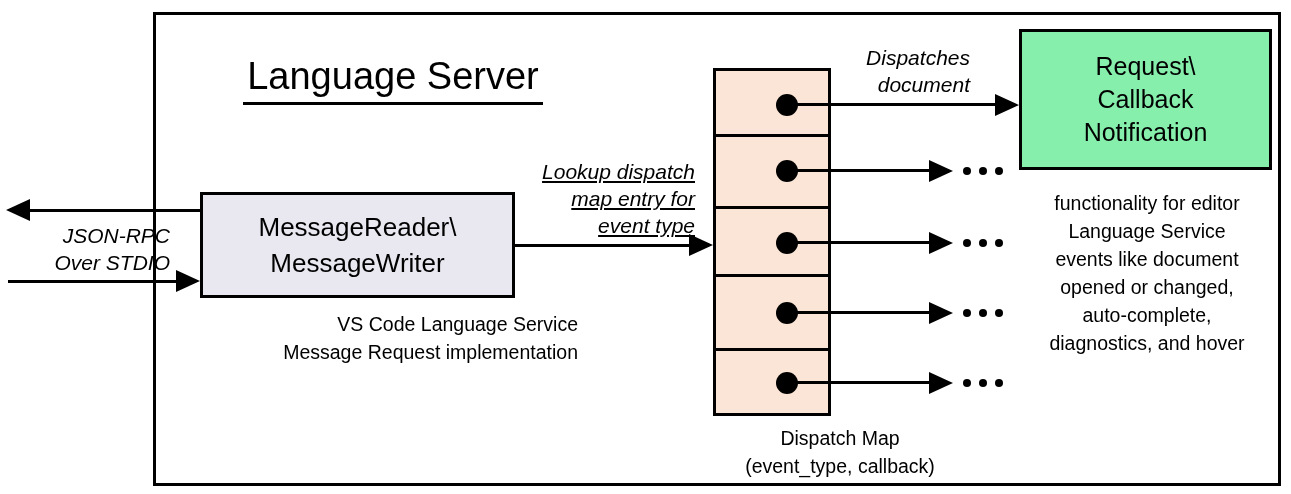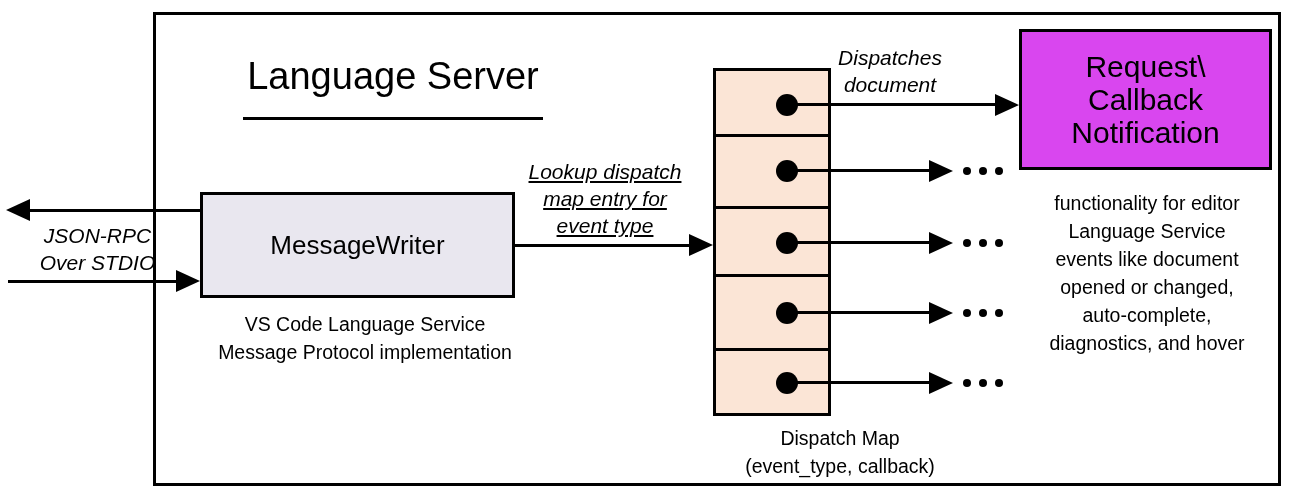--- a/index.html
+++ b/index.html
@@ -30,46 +30,46 @@
     align-items: center;
     justify-content: center;
     text-align: center;
   }
   .reader-box {
     background: #E9E7EF;
     font-size: 26px;
     line-height: 36px;
   }
   .callback-box {
-    background: #d946ef;
-    font-size: 30px;
+    background: #86efac;
+    font-size: 25px;
     line-height: 33px;
   }
   .dispatch-col {
     background: #FBE5D6;
   }
   .title-wrap {
     position: absolute;
     text-align: center;
     font-size: 38px;
   }
   .title-wrap span {
     display: inline-block;
     border-bottom: 3px solid #000000;
-    padding: 0 4px 19px 4px;
+    padding: 0 4px 4px 4px;
   }
   .caption {
     position: absolute;
     text-align: center;
     font-size: 19.5px;
     line-height: 28px;
   }
   .flow-label {
     position: absolute;
-    text-align: center;
+    text-align: right;
     font-style: italic;
     font-size: 21px;
     line-height: 27px;
   }
   .hline {
     position: absolute;
     height: 3px;
     background: #000000;
   }
   .head-right {
@@ -130,26 +130,27 @@
 
   <div class="hline" style="left:8px; top:280px; width:172px;"></div>
   <div class="head-right" style="left:176px; top:270px;"></div>
 
   <div class="flow-label" style="left:25px; top:222px; width:145px;">
     <span class="line-text">JSON-RPC</span>
     <span class="line-text">Over STDIO</span>
   </div>
 
   <div class="box fill-box reader-box" style="left:200px; top:192px; width:315px; height:106px;">
+    <span class="line-text">MessageReader\</span>
     <span class="line-text">MessageWriter</span>
   </div>
 
-  <div class="caption" style="left:175px; top:310px; width:380px;">
+  <div class="caption" style="left:198px; top:310px; width:380px;text-align:right;">
     <span class="line-text">VS Code Language Service</span>
-    <span class="line-text">Message Protocol implementation</span>
+    <span class="line-text">Message Request implementation</span>
   </div>
 
   <div class="hline" style="left:515px; top:244px; width:176px;"></div>
   <div class="head-right" style="left:689px; top:234px;"></div>
 
   <div class="flow-label" style="left:515px; top:158px; width:180px;text-decoration:underline;">
     <span class="line-text">Lookup dispatch</span>
     <span class="line-text">map entry for</span>
     <span class="line-text">event type</span>
   </div>

